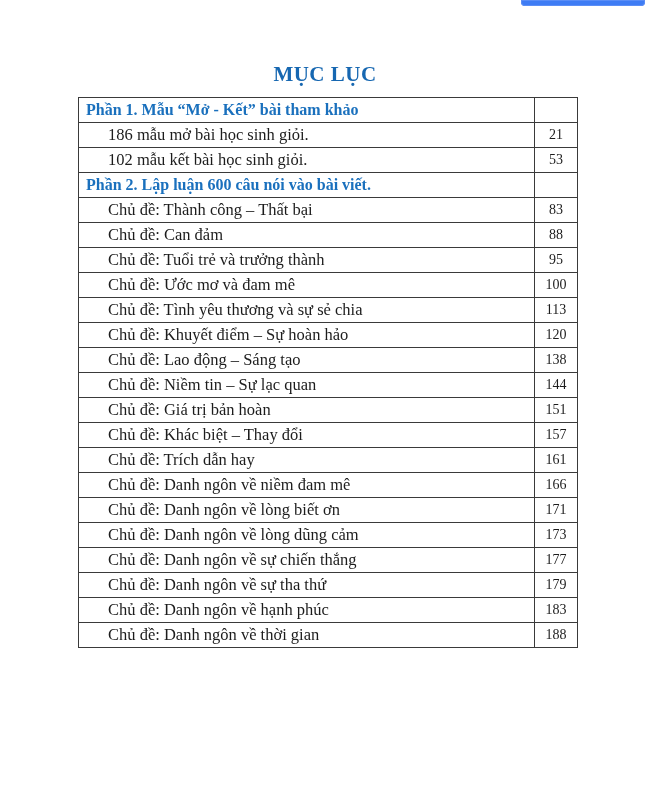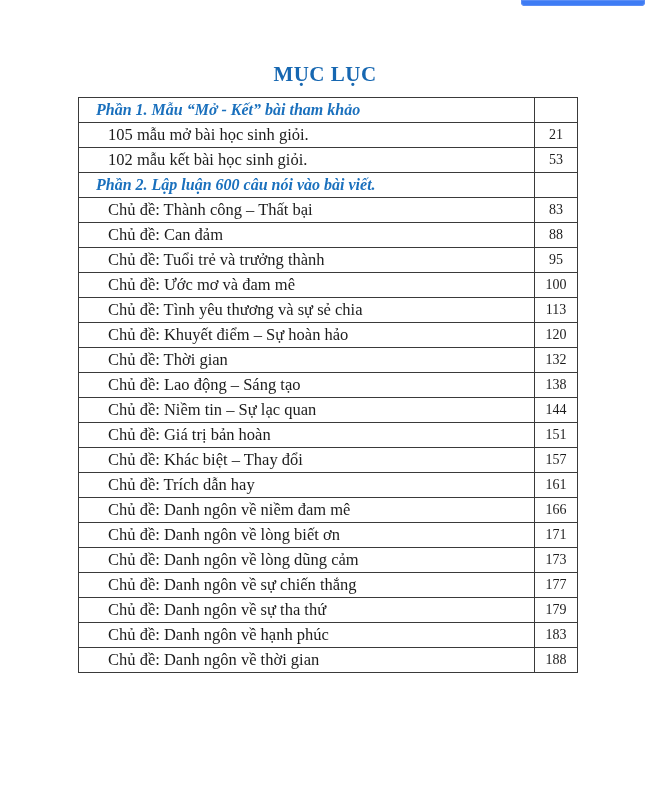--- a/index.html
+++ b/index.html
@@ -42,42 +42,41 @@
     padding: 0;
     vertical-align: middle;
     overflow: hidden;
     white-space: nowrap;
   }
   .toc .c-label { padding-left: 29px; }
   .toc .c-page  { width: 42px; text-align: center; font-size: 14px; }
   .toc tr.section .c-label {
     color: #1a70bd;
     font-weight: bold;
-    font-style: italic;
     font-size: 16px;
-    padding-left: 17px;
+    padding-left: 7px;
     margin-left: 20px;
   }
   .toc tr.italic .c-label { }
 </style>
 </head>
 <body>
 
 <div class="top-btn"></div>
 
 <div class="title">MỤC LỤC</div>
 
 <table class="toc">
   <tbody>
       <tr class="section">
     <td class="c-label">Phần 1. Mẫu “Mở - Kết” bài tham khảo</td>
     <td class="c-page"></td>
   </tr>
       <tr class="upright">
-    <td class="c-label">105 mẫu mở bài học sinh giỏi.</td>
+    <td class="c-label">186 mẫu mở bài học sinh giỏi.</td>
     <td class="c-page">21</td>
   </tr>
       <tr class="upright">
     <td class="c-label">102 mẫu kết bài học sinh giỏi.</td>
     <td class="c-page">53</td>
   </tr>
       <tr class="section">
     <td class="c-label">Phần 2. Lập luận 600 câu nói vào bài viết.</td>
     <td class="c-page"></td>
   </tr>
@@ -97,24 +96,20 @@
     <td class="c-label">Chủ đề: Ước mơ và đam mê</td>
     <td class="c-page">100</td>
   </tr>
       <tr class="italic">
     <td class="c-label">Chủ đề: Tình yêu thương và sự sẻ chia</td>
     <td class="c-page">113</td>
   </tr>
       <tr class="italic">
     <td class="c-label">Chủ đề: Khuyết điểm – Sự hoàn hảo</td>
     <td class="c-page">120</td>
-  </tr>
-      <tr class="italic">
-    <td class="c-label">Chủ đề: Thời gian</td>
-    <td class="c-page">132</td>
   </tr>
       <tr class="italic">
     <td class="c-label">Chủ đề: Lao động – Sáng tạo</td>
     <td class="c-page">138</td>
   </tr>
       <tr class="italic">
     <td class="c-label">Chủ đề: Niềm tin – Sự lạc quan</td>
     <td class="c-page">144</td>
   </tr>
       <tr class="italic">

